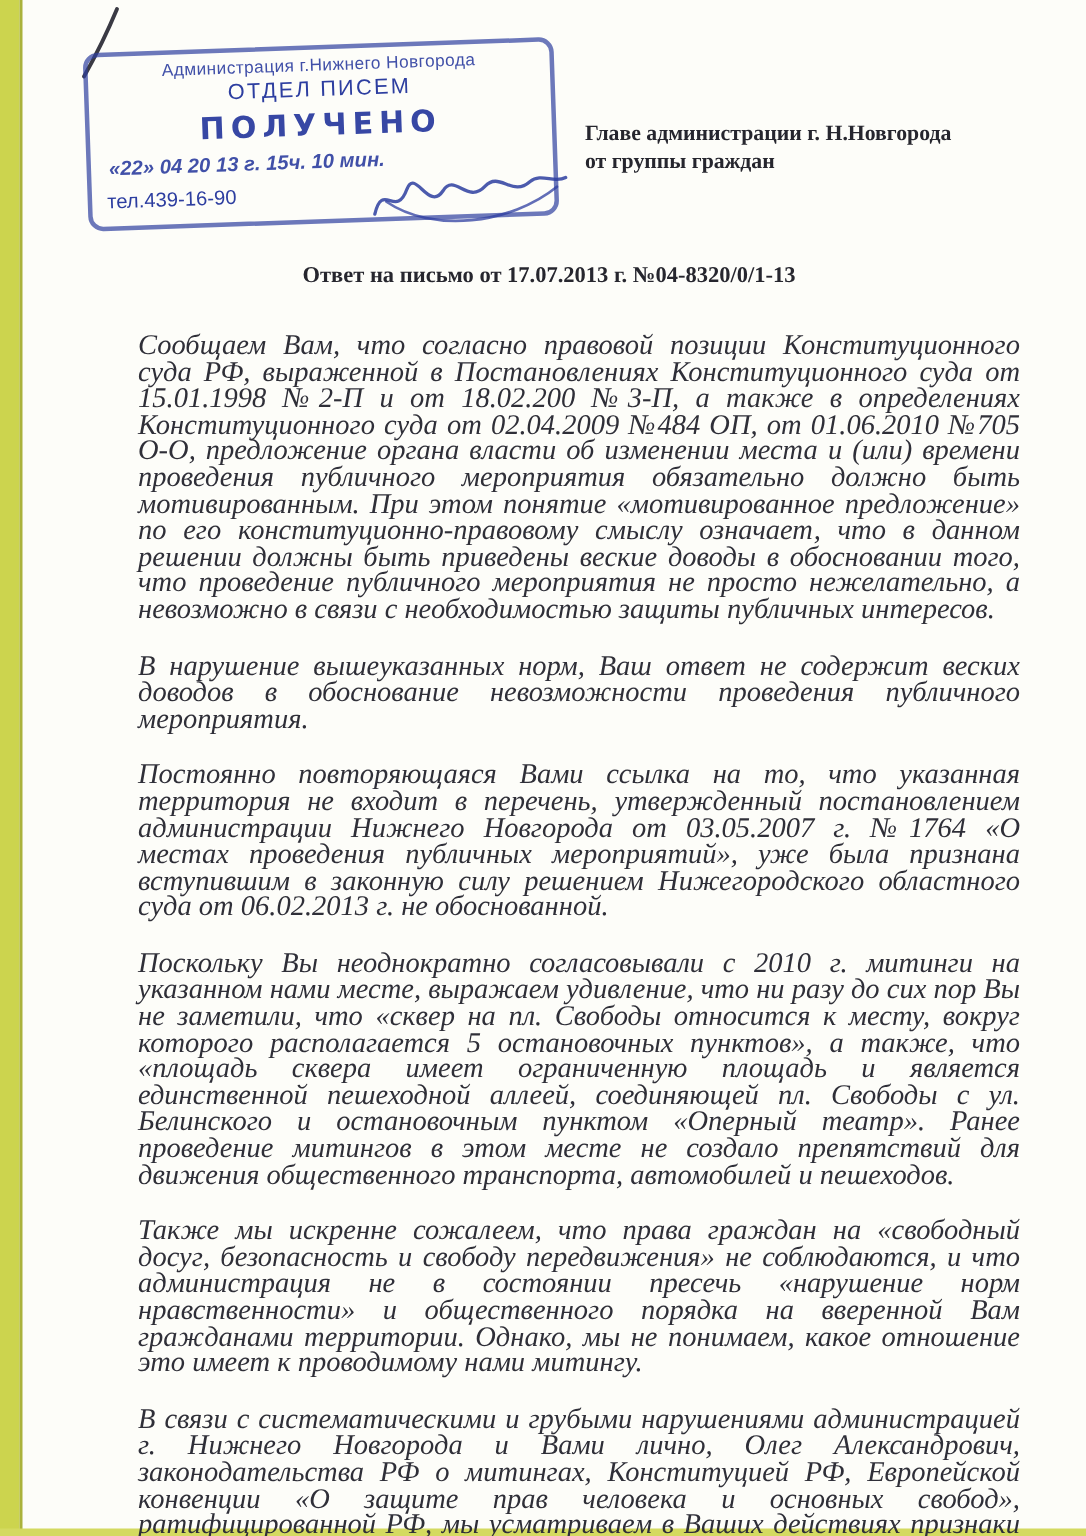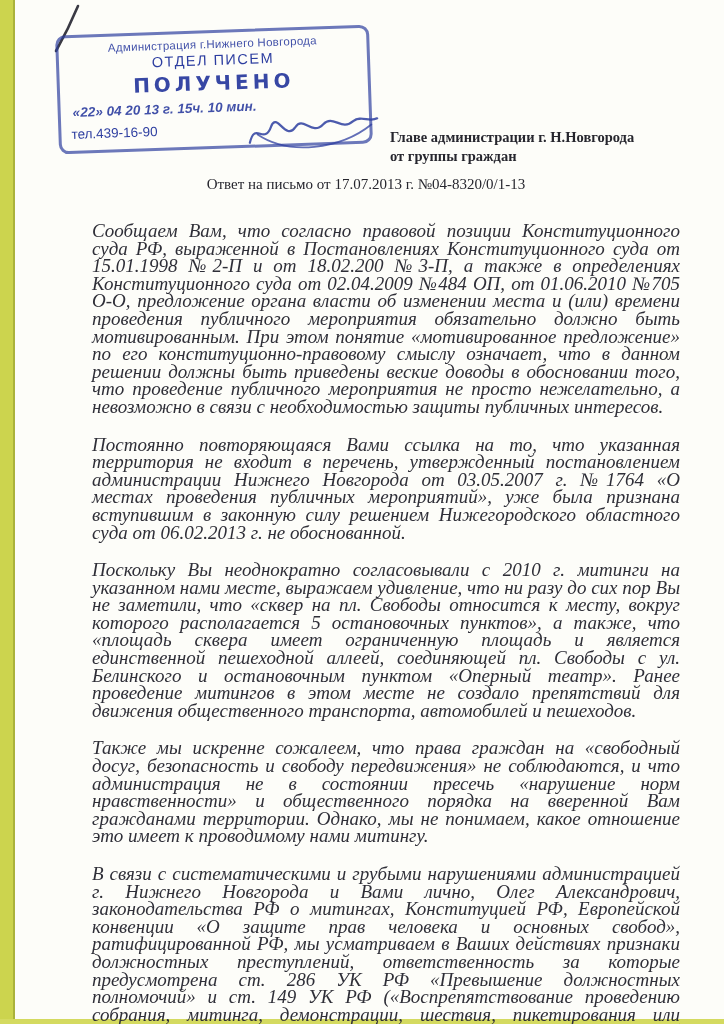--- a/index.html
+++ b/index.html
@@ -25,27 +25,27 @@
   .stamp-dept{font-size:14.5px;letter-spacing:1.5px;margin-top:2px;}
   .stamp-received{font-size:20px;font-weight:bold;letter-spacing:4px;margin-top:3px;
     font-family:"DejaVu Sans", sans-serif;opacity:.95;}
   .stamp-date{font-size:13.5px;font-style:italic;text-align:left;margin-top:5px;padding-left:4px;font-weight:bold;opacity:.9;}
   .stamp-phone{font-size:13.5px;text-align:left;margin-top:7px;padding-left:2px;}
   .stamp-signature{position:absolute;right:-14px;bottom:-16px;}
 
   
   .recipient{
     position:absolute;left:390px;top:80px;width:280px;
-    font-weight:bold;font-size:14.5px;line-height:19px;color:#26262e;margin-top:48px;
+    font-weight:bold;font-size:14.5px;line-height:19px;color:#26262e;
   }
 
   
   .title{
     position:absolute;left:70px;top:176px;width:592px;
-    text-align:center;font-weight:normal;font-size:15px;color:#26262e;
+    text-align:center;font-weight:bold;font-size:15px;color:#26262e;
   }
 
   
   .body-text{
     position:absolute;left:92px;top:222px;width:588px;
     text-align:justify;font-size:19px;line-height:17.6px;font-style:italic;
   }
   .body-text p{margin:0 0 20px 0;}
 </style>
 </head>
@@ -74,19 +74,20 @@
 
   <div class="recipient">
     <div>Главе администрации г. Н.Новгорода</div>
     <div>от группы граждан</div>
   </div>
 
   <div class="title">Ответ на письмо от 17.07.2013 г. №04-8320/0/1-13</div>
 
   <div class="body-text">
     <p>Сообщаем Вам, что согласно правовой позиции Конституционного суда РФ, выраженной в Постановлениях Конституционного суда от 15.01.1998 №2-П и от 18.02.200 №3-П, а также в определениях Конституционного суда от 02.04.2009 №484 ОП, от 01.06.2010 №705 О-О, предложение органа власти об изменении места и (или) времени проведения публичного мероприятия обязательно должно быть мотивированным. При этом понятие «мотивированное предложение» по его конституционно-правовому смыслу означает, что в данном решении должны быть приведены веские доводы в обосновании того, что проведение публичного мероприятия не просто нежелательно, а невозможно в связи с необходимостью защиты публичных интересов.</p>
+    <p>В нарушение вышеуказанных норм, Ваш ответ не содержит веских доводов в обоснование невозможности проведения публичного мероприятия.</p>
     <p>Постоянно повторяющаяся Вами ссылка на то, что указанная территория не входит в перечень, утвержденный постановлением администрации Нижнего Новгорода от 03.05.2007 г. №1764 «О местах проведения публичных мероприятий», уже была признана вступившим в законную силу решением Нижегородского областного суда от 06.02.2013 г. не обоснованной.</p>
     <p>Поскольку Вы неоднократно согласовывали с 2010 г. митинги на указанном нами месте, выражаем удивление, что ни разу до сих пор Вы не заметили, что «сквер на пл. Свободы относится к месту, вокруг которого располагается 5 остановочных пунктов», а также, что «площадь сквера имеет ограниченную площадь и является единственной пешеходной аллеей, соединяющей пл. Свободы с ул. Белинского и остановочным пунктом «Оперный театр». Ранее проведение митингов в этом месте не создало препятствий для движения общественного транспорта, автомобилей и пешеходов.</p>
     <p>Также мы искренне сожалеем, что права граждан на «свободный досуг, безопасность и свободу передвижения» не соблюдаются, и что администрация не в состоянии пресечь «нарушение норм нравственности» и общественного порядка на вверенной Вам гражданами территории. Однако, мы не понимаем, какое отношение это имеет к проводимому нами митингу.</p>
     <p>В связи с систематическими и грубыми нарушениями администрацией г. Нижнего Новгорода и Вами лично, Олег Александрович, законодательства РФ о митингах, Конституцией РФ, Европейской конвенции «О защите прав человека и основных свобод», ратифицированной РФ, мы усматриваем в Ваших действиях признаки должностных преступлений, ответственность за которые предусмотрена ст. 286 УК РФ «Превышение должностных полномочий» и ст. 149 УК РФ («Воспрепятствование проведению собрания, митинга, демонстрации, шествия, пикетирования или участию в них») и будем требовать привлечению Вас к уголовной ответственности.</p>
   </div>
 
 </div>
 
 </body></html>

